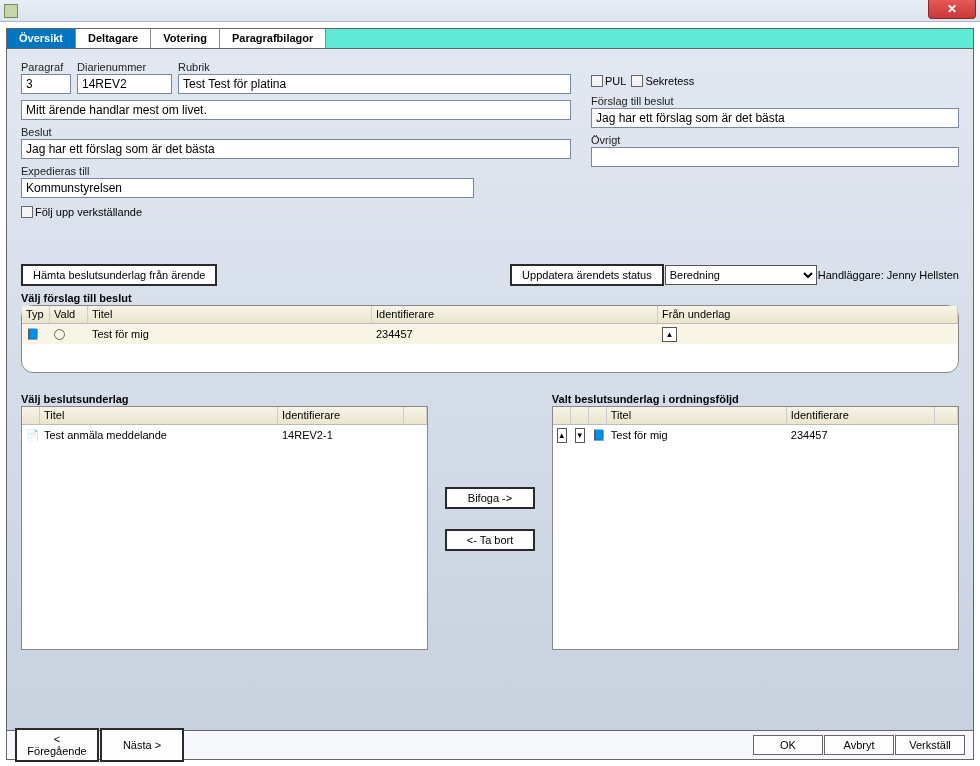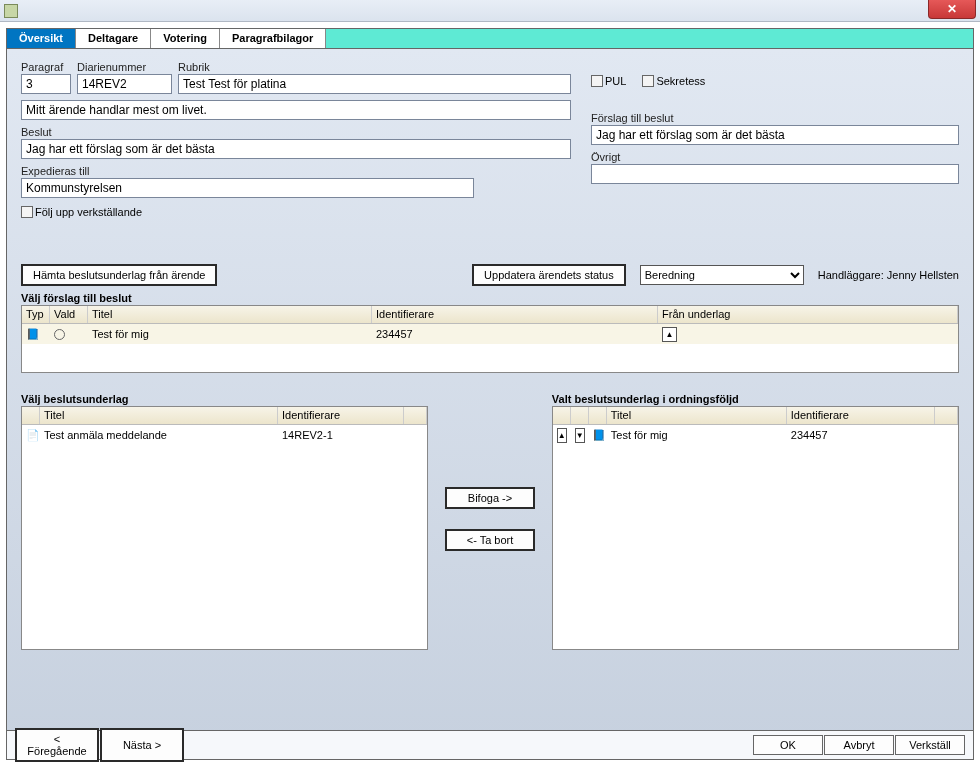--- a/index.html
+++ b/index.html
@@ -113,26 +113,26 @@
     font-size: 11px;
     font-family: inherit;
     cursor: pointer;
   }
   .action-bar {
     display: flex;
     justify-content: space-between;
     align-items: center;
     margin-top: 44px;
   }
-  .action-bar-right { display: flex; align-items: center; gap: 14px; padding-left: 11px; }
+  .action-bar-right { display: flex; align-items: center; gap: 1px; padding-left: 11px; }
   select.status-select {
     border: 1px solid #555;
     font-size: 11px;
     height: 20px;
-    width: 164px;
+    width: 152px;
     background: #fff;
   }
   .section-label { font-weight: bold; font-size: 11px; margin-top: 6px; margin-bottom: 1px; }
   .grid {
     background: #fff;
     border: 1px solid #888;
   }
   .grid-header {
     display: flex;
     background: linear-gradient(to bottom, #f7f4e8, #ece5cc);
@@ -145,21 +145,21 @@
     border-right: 1px solid #ccc;
   }
   .grid-body { font-size: 11px; }
   .grid-row {
     display: flex;
     background: #f8f5e6;
     height: 20px;
     align-items: center;
   }
   .grid-row .cell { padding: 2px 4px; display: flex; align-items: center; }
-  .grid-forslag { height: 68px; }
+  .grid-forslag { height: 68px; border-radius: 12px; }
   .radio-dot {
     width: 11px; height: 11px;
     border: 1px solid #666;
     border-radius: 50%;
     display: inline-block;
   }
   .doc-icon {
     width: 14px; height: 14px;
     display: inline-flex;
     align-items: center;
@@ -258,21 +258,21 @@
       <div style="margin-top:8px">
         <label class="checkbox-lbl">
           <span class="checkbox-box"></span>
           <span>Följ upp verkställande</span>
         </label>
       </div>
     </div>
 
     <div class="col-right">
       <div style="height:14px"></div>
-      <div style="display:flex;gap:16px;margin-bottom:25px;align-items:center">
+      <div style="display:flex;gap:5px;margin-bottom:8px;align-items:center">
         <label class="checkbox-lbl">
           <span class="checkbox-box"></span>
           <span>PUL</span>
         </label>
         <label class="checkbox-lbl">
           <span class="checkbox-box"></span>
           <span>Sekretess</span>
         </label>
       </div>
       <div class="field-group">

